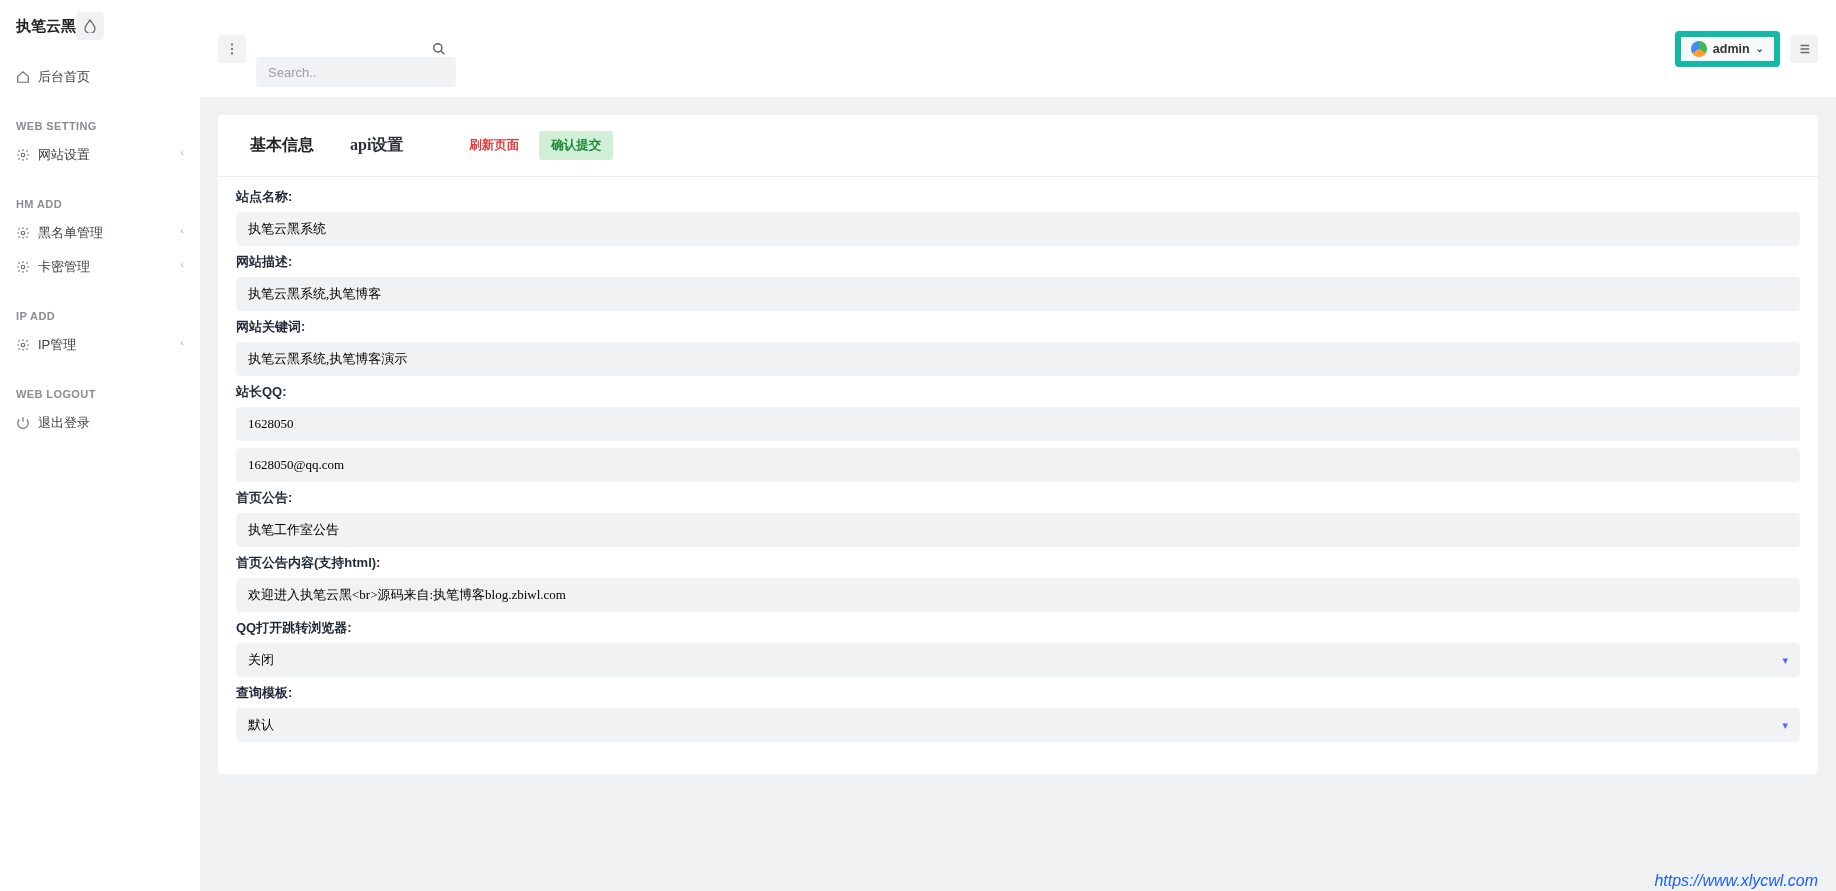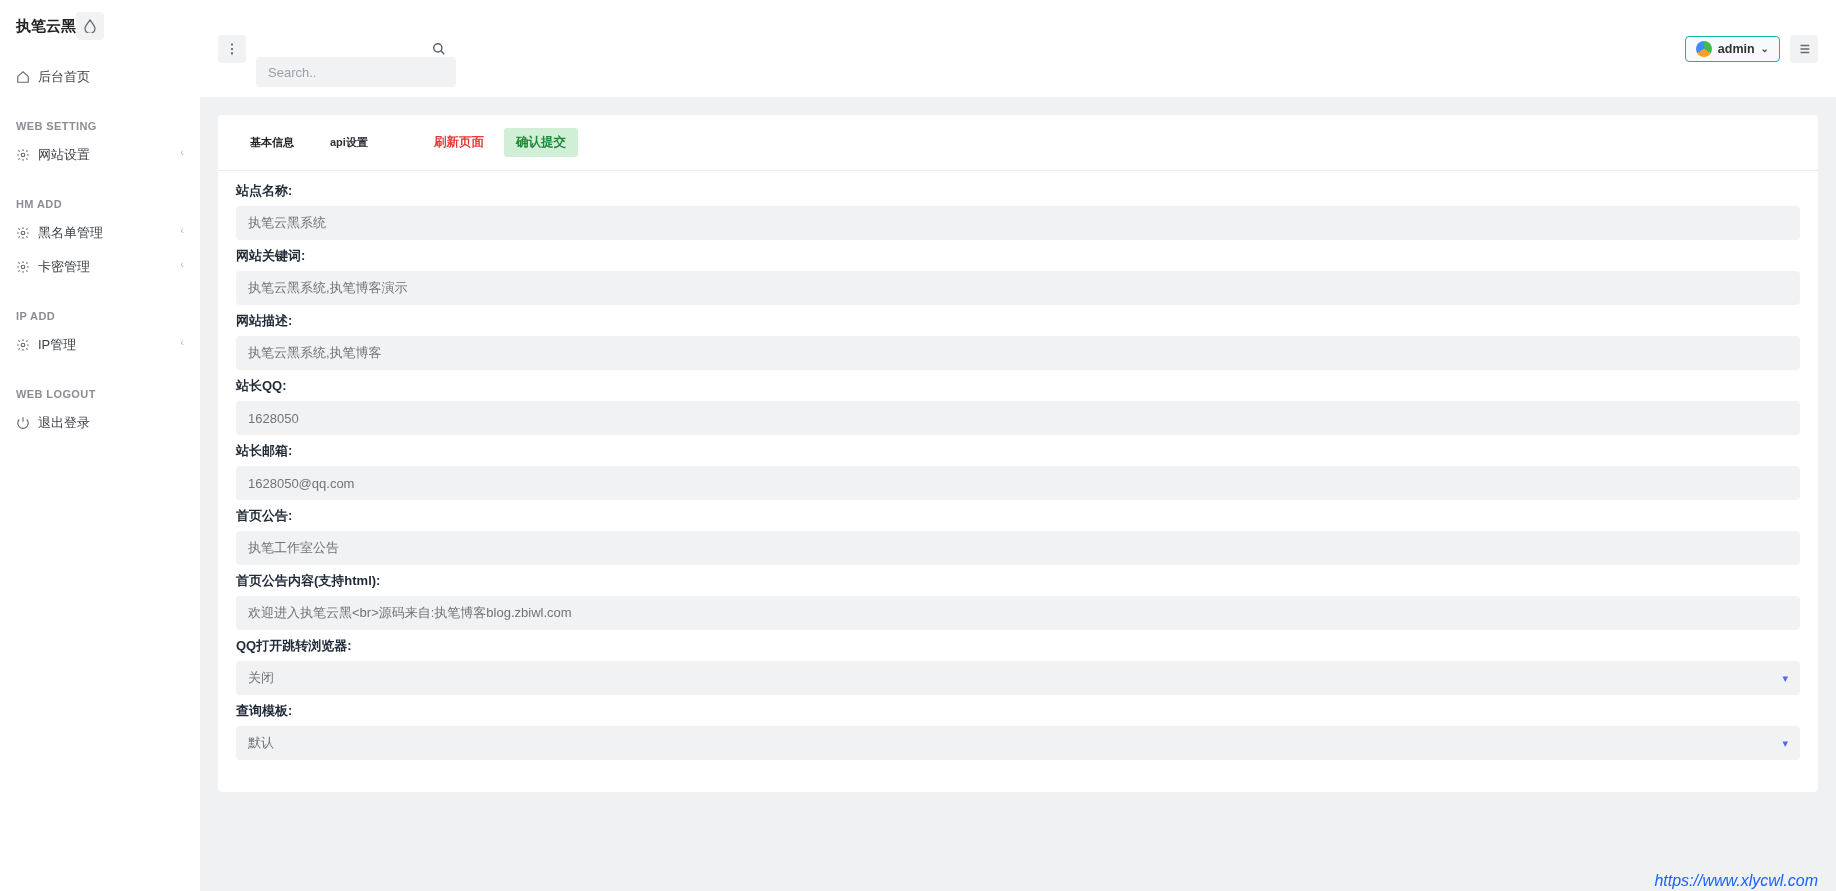--- a/index.html
+++ b/index.html
@@ -22,46 +22,46 @@
 
 
 .main { flex: 1; display: flex; flex-direction: column; background: #fff; }
 .topbar { display: flex; align-items: center; padding: 10px 18px; gap: 10px; }
 .topbar-btn { width: 28px; height: 28px; background: #f1f2f3; border-radius: 4px; display: flex; align-items: center; justify-content: center; color: #6b6b6b; cursor: pointer; font-weight: 700; }
 .search-wrap { position: relative; width: 200px; }
 .search-input { width: 100%; height: 30px; background: #f1f2f3; border: none; border-radius: 4px; padding: 0 34px 0 12px; color: #555; font-size: 13px; outline: none; margin-top: 47px; }
 .search-input::placeholder { color: #9aa0a6; }
 .search-icon { position: absolute; right: 10px; top: 50%; transform: translateY(-50%); color: #5b6066; }
 .topbar-right { margin-left: auto; display: flex; align-items: center; gap: 10px; }
-.user-badge { display: flex; align-items: center; gap: 6px; background: #f8f9fa; border: 1px solid #14b8a6; border-radius: 4px; padding: 4px 10px; font-weight: 700; font-size: 12.5px; cursor: pointer; }
+.user-badge { display: flex; align-items: center; gap: 6px; background: #f8f9fa; border: 6px solid #14b8a6; border-radius: 4px; padding: 4px 10px; font-weight: 700; font-size: 12.5px; cursor: pointer; }
 .user-avatar { width: 16px; height: 16px; border-radius: 50%; background: conic-gradient(#3fb950 0 120deg, #ff9d2e 120deg 240deg, #3f8bff 240deg 360deg); }
 .user-caret { font-size: 10px; color: #444; }
 .right-toggle { width: 28px; height: 28px; background: #f1f2f3; border-radius: 4px; display: flex; align-items: center; justify-content: center; color: #6b6b6b; cursor: pointer; }
 
 .content { background: #f0f1f2; padding: 18px; flex: 1; }
 .panel { background: #fff; border-radius: 4px; padding: 0 0 28px 0; }
 
 
 .tabs-row { display: flex; align-items: center; padding: 12px 18px; border-bottom: 1px solid #ececec; gap: 8px; }
-.tab { padding: 8px 14px; font-size: 11px; font-weight: 700; color: #2c3036; cursor: pointer; border-radius: 3px; }
+.tab { padding: 8px 14px; font-size: 16px; font-weight: 700; color: #2c3036; cursor: pointer; border-radius: 3px; font-family: Liberation Serif, serif; }
 .tab.active { color: #222; }
 .tab-spacer { width: 24px; }
 .btn { padding: 6px 12px; font-size: 12.5px; font-weight: 700; border-radius: 3px; cursor: pointer; border: none; }
 .btn-refresh { color: #e23b3b; background: transparent; }
 .btn-submit { background: #d1efd7; color: #1b8a37; }
 
 
 .notice { margin: 16px 18px 12px; background: #f5f6f7; border-left: 4px solid #3b6fe8; padding: 12px 14px; font-weight: 700; font-size: 14px; color: #1f2937; }
 
 
 .form { padding: 4px 18px; }
 .field { margin-top: 7px; }
 .field-label { font-size: 13px; font-weight: 700; color: #1f2937; margin-bottom: 6px; display: block; }
 .field-input { width: 100%; height: 34px; background: #f1f2f3; border: none; border-radius: 4px; padding: 0 12px; font-size: 13px; color: #6c7bff; outline: none; }
-.field-input.text-blue { color: #737373; }
+.field-input.text-blue { color: #000000; font-family: Liberation Serif, serif; }
 .field-select-wrap { position: relative; }
 .field-select-arrow { position: absolute; right: 12px; top: 50%; transform: translateY(-50%); color: #4e6cf0; font-size: 11px; pointer-events: none; }
 
 
 .watermark { position: fixed; right: 18px; bottom: 1px; color: #1a61ff; font-size: 16px; font-style: italic; }
 
 svg { display: block; }
 </style>
 </head>
 <body>
@@ -209,33 +209,32 @@
           <button class="btn btn-submit">确认提交</button>
         </div>
 
 
         <div class="form">
           <div class="field">
             <label class="field-label">站点名称:</label>
             <input class="field-input text-blue" type="text" value="执笔云黑系统" style="">
           </div>
           <div class="field">
+            <label class="field-label">网站描述:</label>
+            <input class="field-input text-blue" type="text" value="执笔云黑系统,执笔博客" style="">
+          </div>
+          <div class="field">
             <label class="field-label">网站关键词:</label>
             <input class="field-input text-blue" type="text" value="执笔云黑系统,执笔博客演示" style="">
           </div>
           <div class="field">
-            <label class="field-label">网站描述:</label>
-            <input class="field-input text-blue" type="text" value="执笔云黑系统,执笔博客" style="">
-          </div>
-          <div class="field">
             <label class="field-label">站长QQ:</label>
             <input class="field-input text-blue" type="text" value="1628050" style="">
           </div>
           <div class="field">
-            <label class="field-label">站长邮箱:</label>
             <input class="field-input text-blue" type="text" value="1628050@qq.com" style="">
           </div>
           <div class="field">
             <label class="field-label">首页公告:</label>
             <input class="field-input text-blue" type="text" value="执笔工作室公告" style="">
           </div>
           <div class="field">
             <label class="field-label">首页公告内容(支持html):</label>
             <input class="field-input text-blue" type="text" value="欢迎进入执笔云黑&lt;br&gt;源码来自:执笔博客blog.zbiwl.com" style="">
           </div>

